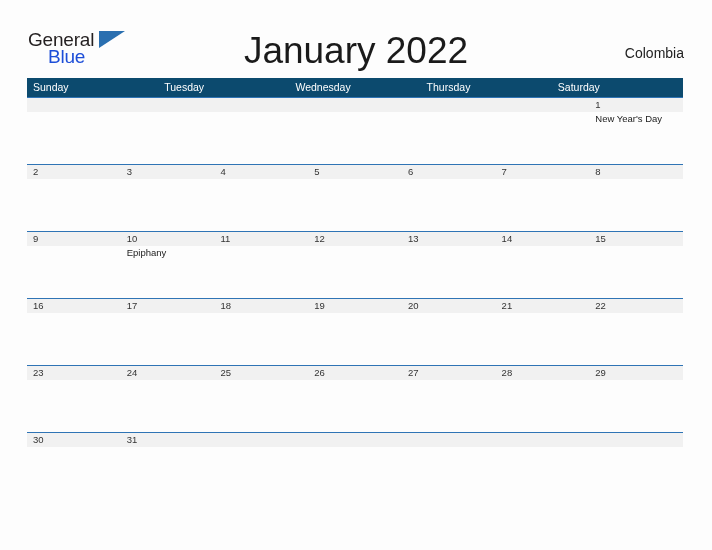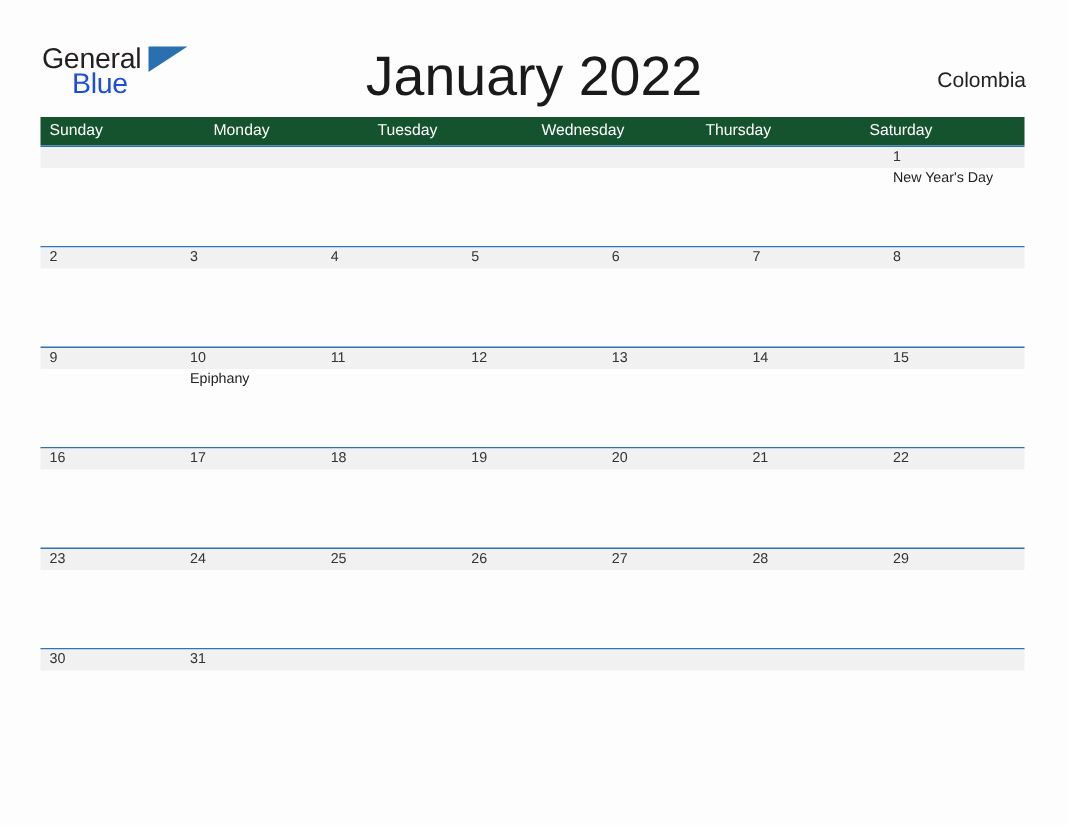--- a/index.html
+++ b/index.html
@@ -89,21 +89,21 @@
   .calendar {
     position: absolute;
     left: 27px;
     top: 78px;
     width: 656px;
   }
   .weekday-row {
     display: flex;
     width: 656px;
     height: 19px;
-    background: #14532d;
+    background: #0c4a6e;
   }
   .weekday {
     flex: 1 1 0;
     color: #ffffff;
     font-size: 10.5px;
     line-height: 19px;
     padding-left: 6px;
     box-sizing: border-box;
     font-family: "Liberation Sans", sans-serif;
     white-space: nowrap;
@@ -173,21 +173,20 @@
     <div class="title">January 2022</div>
 
     <div class="country">Colombia</div>
 
   </div>
 
   <div class="calendar">
 
     <div class="weekday-row">
       <div class="weekday">Sunday</div>
-      <div class="weekday">Monday</div>
       <div class="weekday">Tuesday</div>
       <div class="weekday">Wednesday</div>
       <div class="weekday">Thursday</div>
       <div class="weekday">Saturday</div>
     </div>
 
     <div class="week">
       <div class="week-band">
         <div class="day-cell">
             <span class="day-num"></span>

